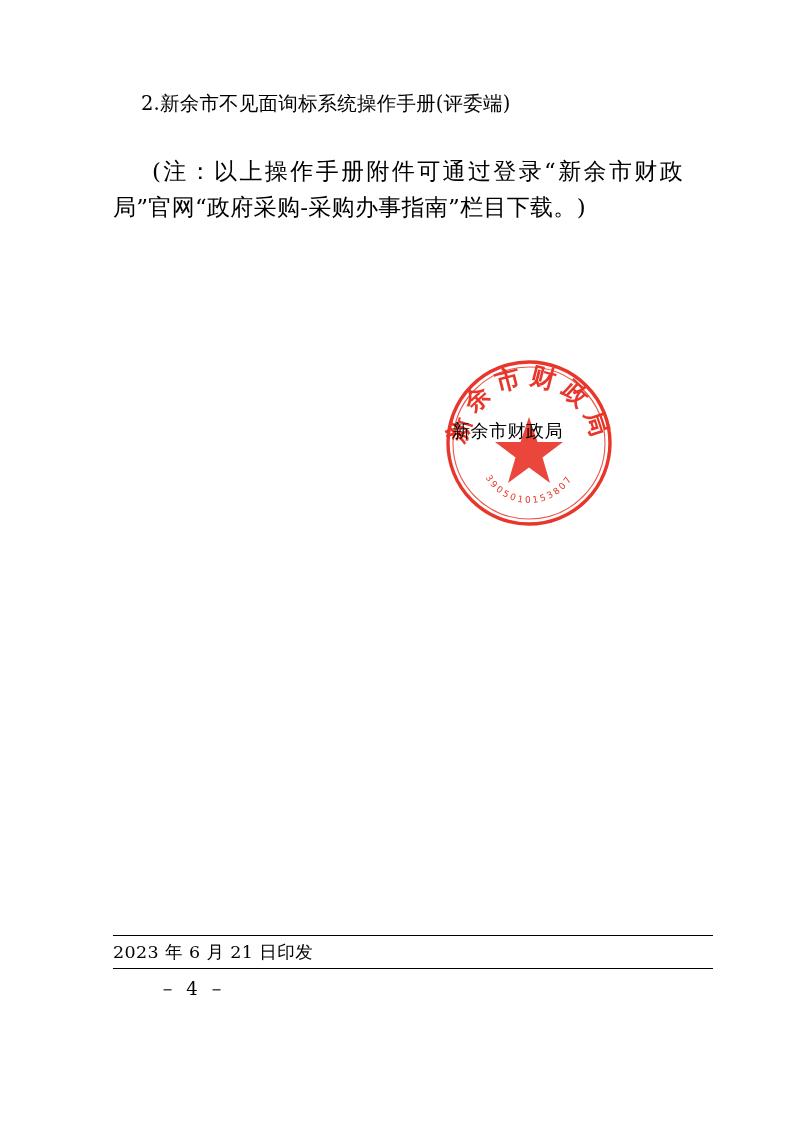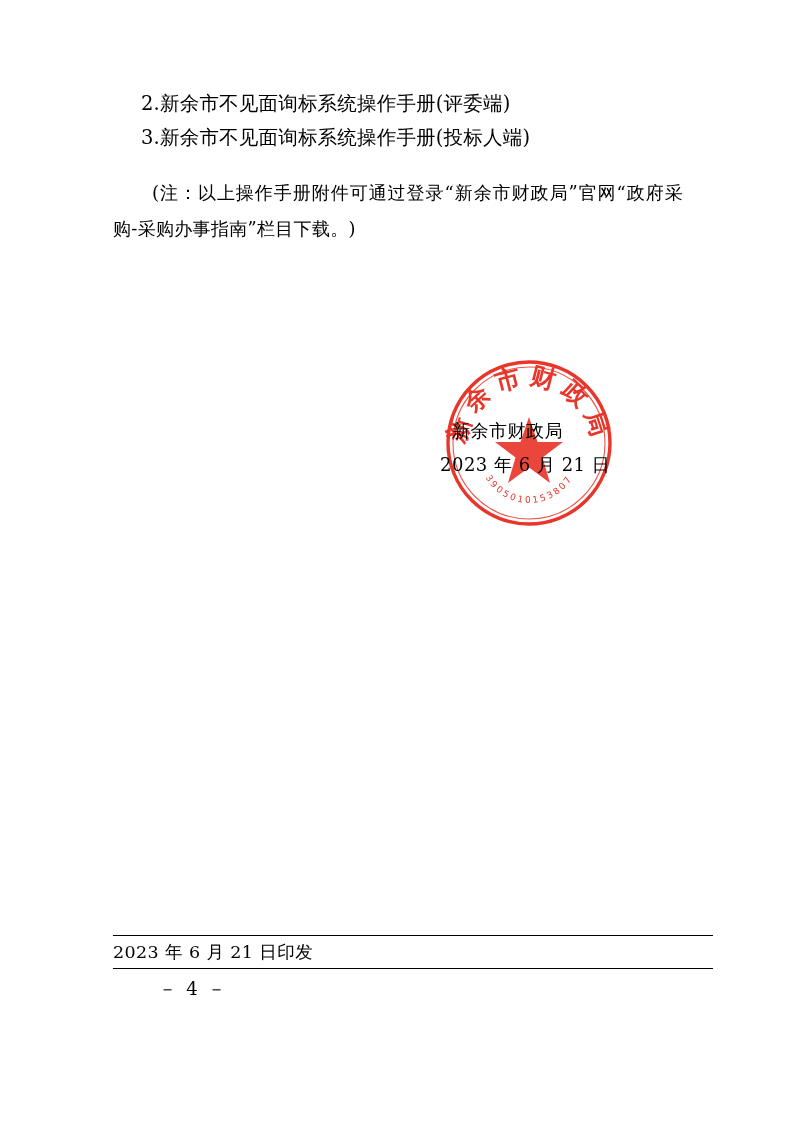--- a/index.html
+++ b/index.html
@@ -32,22 +32,22 @@
 
   .attach-line {
     font-size: 19.5px;
     line-height: 34px;
     letter-spacing: 0.2px;
     white-space: nowrap;
     text-indent: 28px;
   }
 
   .note-block {
-    margin-top: 20px;
-    font-size: 18px;
+    margin-top: 32px;
+    font-size: 23px;
     line-height: 36px;
     text-align: justify;
     text-indent: 39px;
     letter-spacing: 0.3px;
   }
 
   
   .sign-area {
     position: absolute;
     left: 440px;
@@ -119,21 +119,20 @@
   }
 </style>
 </head>
 <body>
 
 <div class="page">
 
   <div class="content">
 
     <div class="attach-line">2.新余市不见面询标系统操作手册(评委端)</div>
-    <div class="attach-line">3.新余市不见面询标系统操作手册(投标人端)</div>
 
     <div class="note-block">(注：以上操作手册附件可通过登录“新余市财政局”官网“政府采购-采购办事指南”栏目下载。)</div>
 
   </div>
 
   <div class="seal">
     <svg width="172" height="172" viewBox="0 0 172 172" xmlns="http://www.w3.org/2000/svg">
       <g fill="none" stroke="#e8362a" stroke-width="3.4">
         <circle cx="86" cy="86" r="81"></circle>
       </g>
@@ -151,21 +150,20 @@
         <textPath href="#arcTop" startOffset="50%" text-anchor="middle">新余市财政局</textPath>
       </text>
       <text font-family="'DejaVu Sans','Liberation Sans',sans-serif" font-size="9" fill="#e8362a" letter-spacing="2.4">
         <textPath href="#arcBottom" startOffset="50%" text-anchor="middle">3905010153807</textPath>
       </text>
     </svg>
   </div>
 
   <div class="sign-area">
     <div class="sign-org">新余市财政局</div>
-    <div class="sign-date">2023 年 6 月 21 日</div>
   </div>
 
   <div class="footer-rule"></div>
 
   <div class="footer-row">
     <div class="footer-right">2023 年 6 月 21 日印发</div>
   </div>
 
   <div class="footer-rule2"></div>
 

